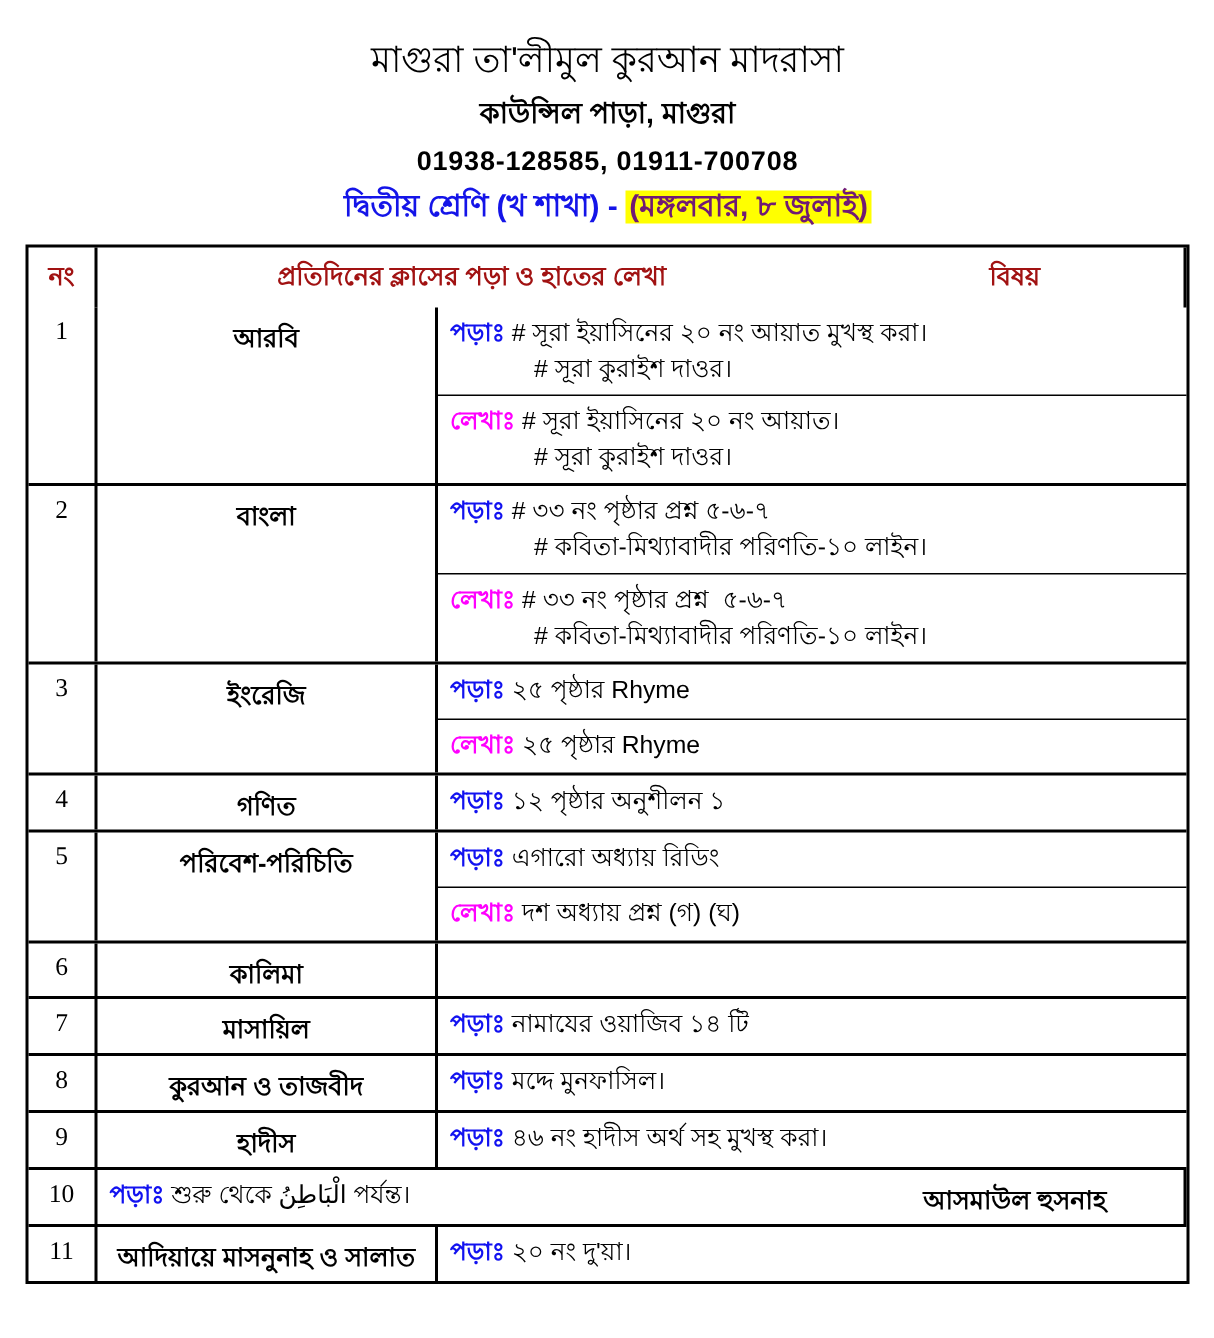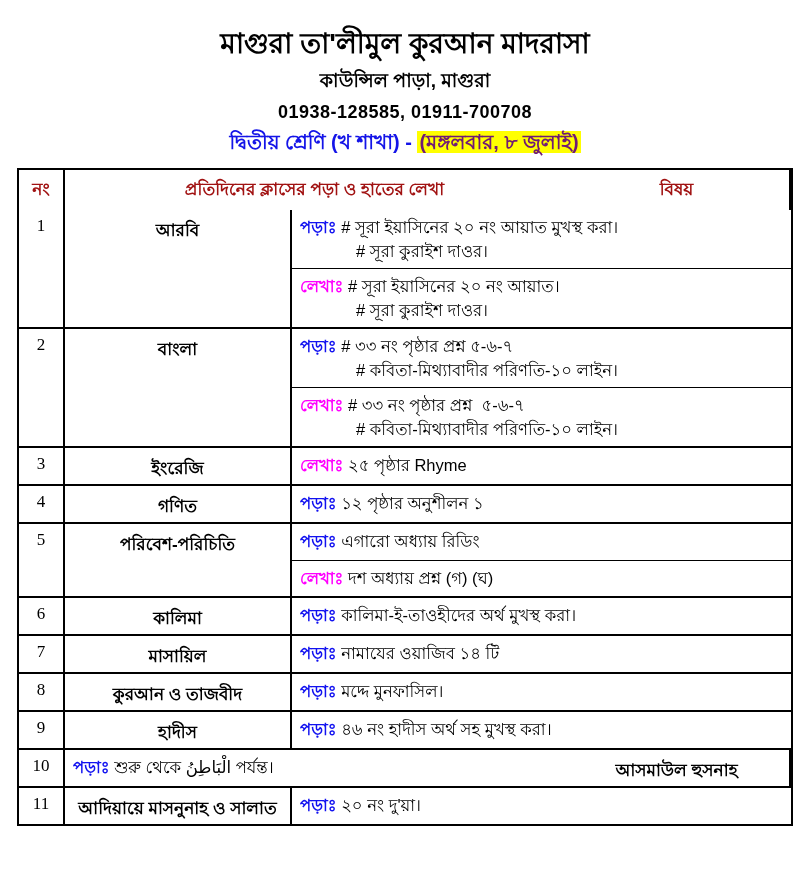--- a/index.html
+++ b/index.html
@@ -19,22 +19,22 @@
     font-family:"Liberation Sans","DejaVu Sans",sans-serif;
     color:#000;
   }
   .page{
     width:809px;
     padding:26px 16px 20px 17px;
   }
   
   .doc-header{text-align:center;}
   .doc-title{
-    font-size:28px;
-    font-weight:bold;
+    font-size:24px;
+    font-weight:normal;
     line-height:1.25;
     color:#000;
   }
   .doc-address{
     margin-top:5px;
     font-size:19px;
     font-weight:bold;
   }
   .doc-phones{
     margin-top:4px;
@@ -163,20 +163,23 @@
               <div class="eline rest"># কবিতা-মিথ্যাবাদীর পরিণতি-১০ লাইন।</div>
             </div>
           </div>
   </div>
 
   <div class="trow">
     <div class="cell num">3</div>
     <div class="cell subj">ইংরেজি</div>
     <div class="cell content">
             <div class="entry">
+              <div class="eline"><span class="lbl pora">পড়াঃ</span><span> ২৫ পৃষ্ঠার Rhyme</span></div>
+            </div>
+            <div class="entry">
               <div class="eline"><span class="lbl lekha">লেখাঃ</span><span> ২৫ পৃষ্ঠার Rhyme</span></div>
             </div>
           </div>
   </div>
 
   <div class="trow">
     <div class="cell num">4</div>
     <div class="cell subj">গণিত</div>
     <div class="cell content">
             <div class="entry">
@@ -194,25 +197,20 @@
             </div>
             <div class="entry">
               <div class="eline"><span class="lbl lekha">লেখাঃ</span><span> দশ অধ্যায় প্রশ্ন (গ) (ঘ)</span></div>
             </div>
           </div>
   </div>
 
   <div class="trow">
     <div class="cell num">6</div>
     <div class="cell subj">কালিমা</div>
-    <div class="cell content">
-            <div class="entry">
-              <div class="eline"><span class="lbl pora">পড়াঃ</span><span> কালিমা-ই-তাওহীদের অর্থ মুখস্থ করা।</span></div>
-            </div>
-          </div>
   </div>
 
   <div class="trow">
     <div class="cell num">7</div>
     <div class="cell subj">মাসায়িল</div>
     <div class="cell content">
             <div class="entry">
               <div class="eline"><span class="lbl pora">পড়াঃ</span><span> নামাযের ওয়াজিব ১৪ টি</span></div>
             </div>
           </div>

